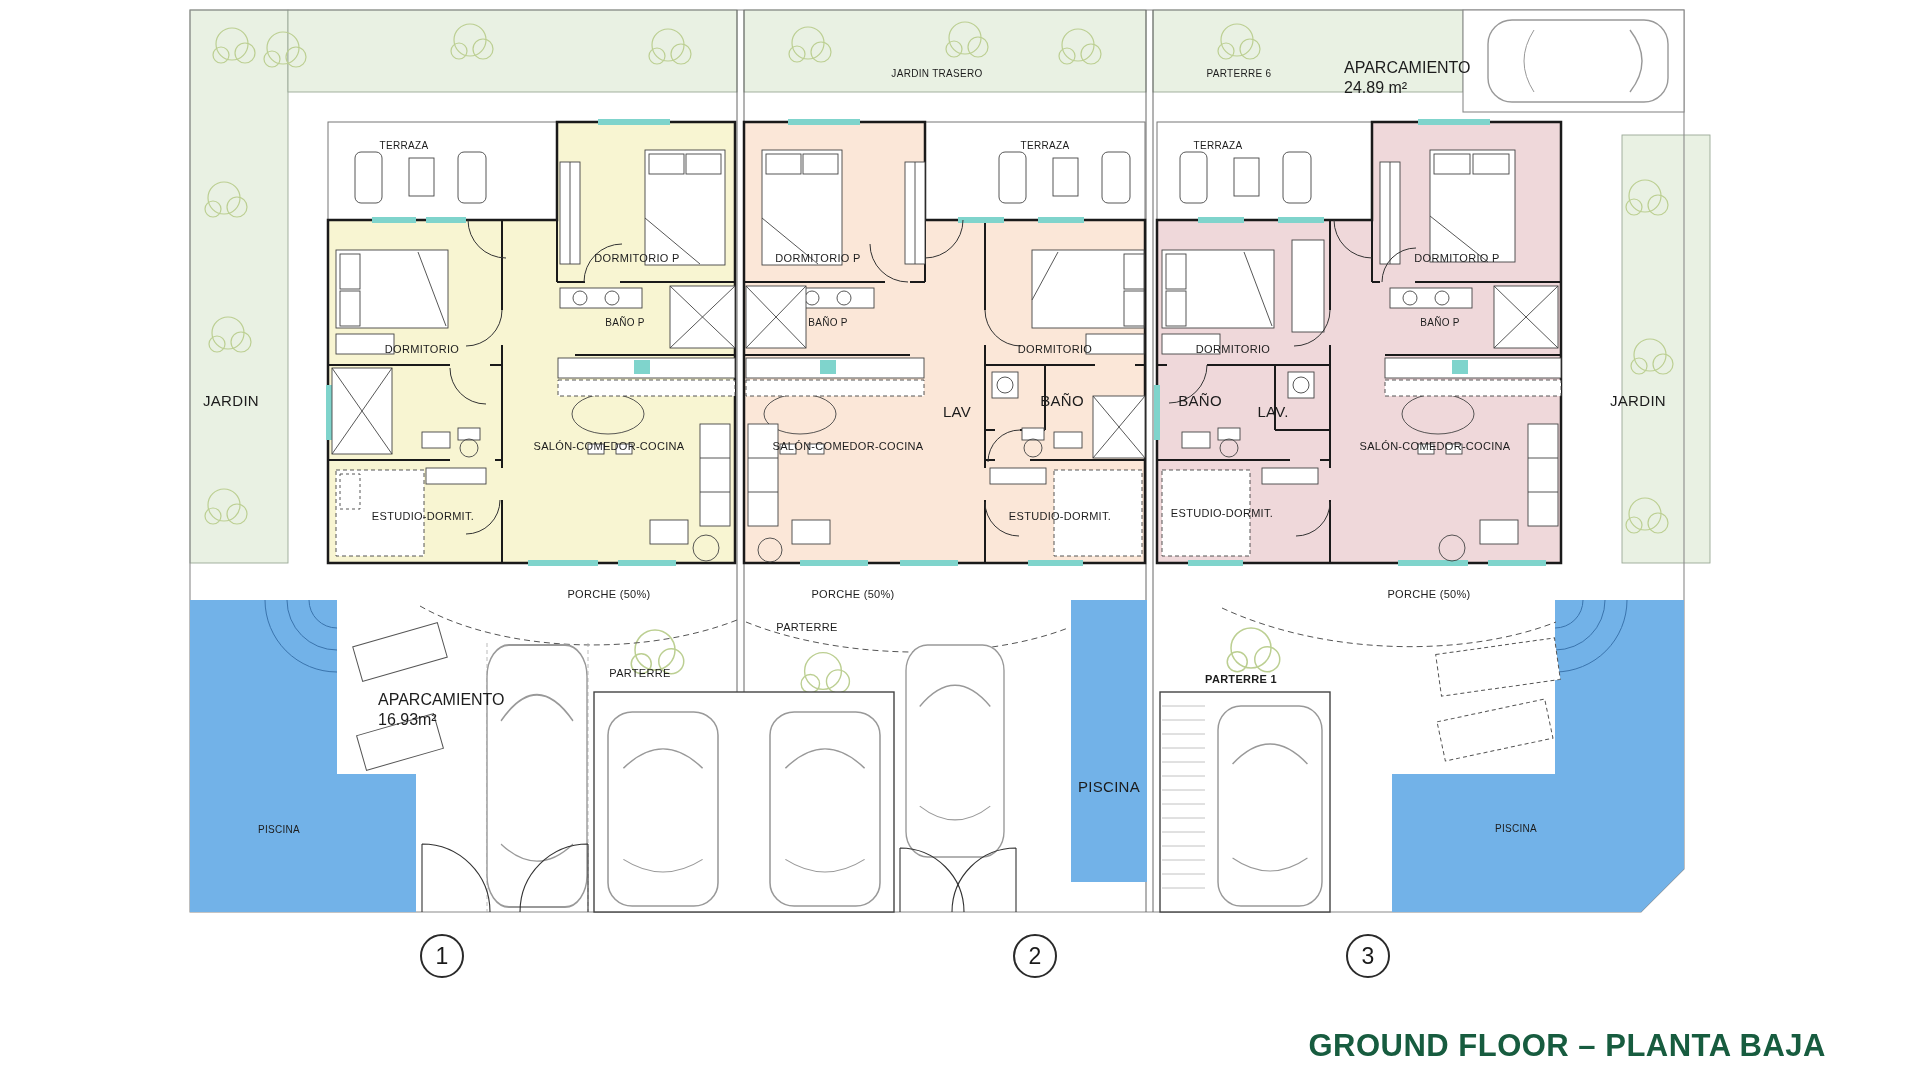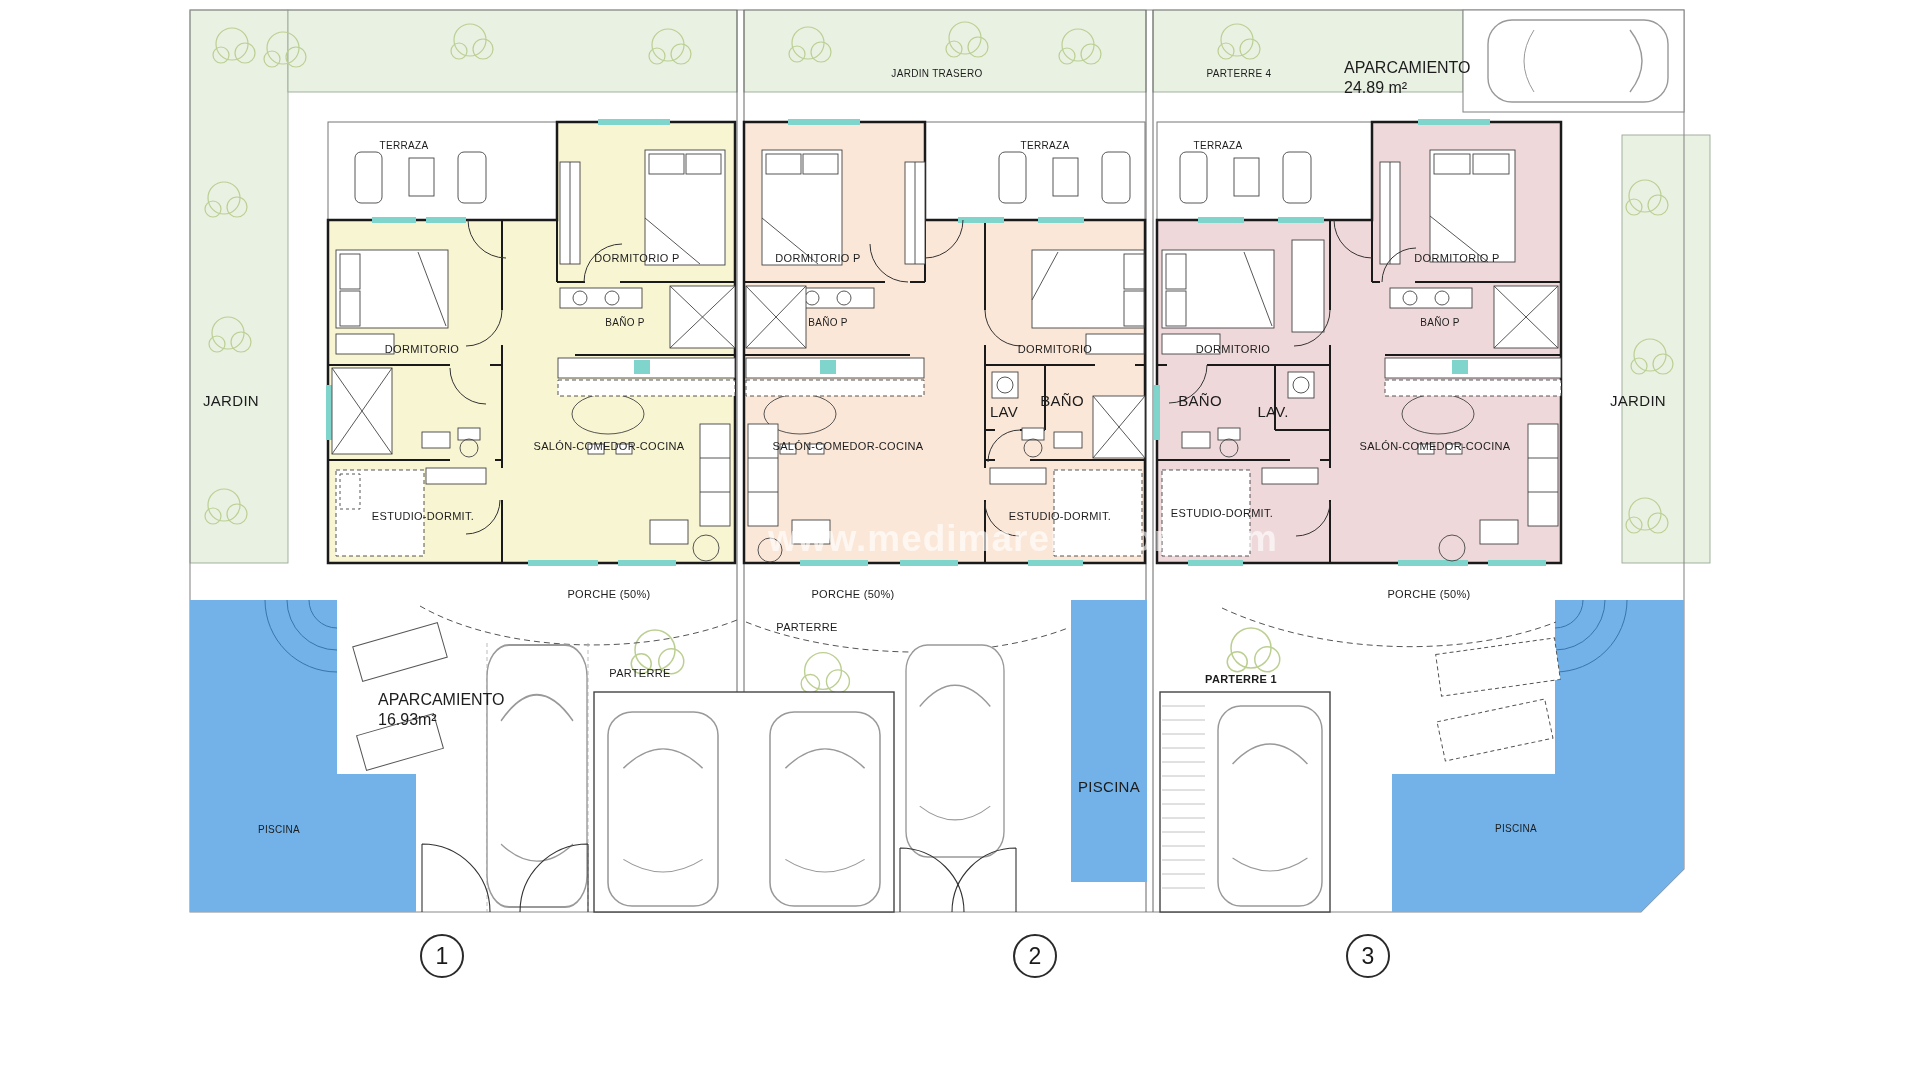--- a/index.html
+++ b/index.html
@@ -322,21 +322,21 @@
       <path d="M1330,310 A36,36 0 0 1 1294,346"></path>
       <path d="M1207,365 A38,38 0 0 1 1169,403"></path>
       <path d="M1330,502 A34,34 0 0 1 1296,536"></path>
       <path d="M1334,220 A38,38 0 0 0 1372,258"></path>
     </g>
   </g>
 </svg>
 
 <div class="lbl s" style="left:231px;top:400px;">JARDIN</div>
 <div class="lbl m" style="left:937px;top:73px;">JARDIN TRASERO</div>
-<div class="lbl m" style="left:1239px;top:73px;">PARTERRE 4</div>
+<div class="lbl m" style="left:1239px;top:73px;">PARTERRE 6</div>
 <div class="lbl2" style="left:1344px;top:58px;">
   <div>APARCAMIENTO</div>
   <div>24.89 m²</div>
 </div>
 <div class="lbl s" style="left:1638px;top:400px;">JARDIN</div>
 
 <div class="lbl m" style="left:404px;top:145px;">TERRAZA</div>
 <div class="lbl" style="left:637px;top:258px;">DORMITORIO P</div>
 <div class="lbl m" style="left:625px;top:322px;">BAÑO P</div>
 <div class="lbl" style="left:422px;top:349px;">DORMITORIO</div>
@@ -347,21 +347,21 @@
 <div class="lbl2" style="left:378px;top:690px;">
   <div>APARCAMIENTO</div>
   <div>16.93m²</div>
 </div>
 <div class="lbl m" style="left:279px;top:829px;">PISCINA</div>
 
 <div class="lbl" style="left:818px;top:258px;">DORMITORIO P</div>
 <div class="lbl m" style="left:1045px;top:145px;">TERRAZA</div>
 <div class="lbl m" style="left:828px;top:322px;">BAÑO P</div>
 <div class="lbl" style="left:1055px;top:349px;">DORMITORIO</div>
-<div class="lbl s" style="left:1004px;top:411px;text-align:right;">LAV</div>
+<div class="lbl s" style="left:957px;top:411px;text-align:right;">LAV</div>
 <div class="lbl s" style="left:1062px;top:400px;">BAÑO</div>
 <div class="lbl" style="left:848px;top:446px;">SALÓN-COMEDOR-COCINA</div>
 <div class="lbl" style="left:1060px;top:516px;">ESTUDIO-DORMIT.</div>
 <div class="lbl" style="left:853px;top:594px;">PORCHE (50%)</div>
 <div class="lbl" style="left:807px;top:627px;">PARTERRE</div>
 <div class="lbl s" style="left:1109px;top:786px;">PISCINA</div>
 
 <div class="lbl m" style="left:1218px;top:145px;">TERRAZA</div>
 <div class="lbl" style="left:1457px;top:258px;">DORMITORIO P</div>
 <div class="lbl m" style="left:1440px;top:322px;">BAÑO P</div>
@@ -377,15 +377,15 @@
 <div class="badge" style="left:420px;top:934px;">
   <span>1</span>
 </div>
 <div class="badge" style="left:1013px;top:934px;">
   <span>2</span>
 </div>
 <div class="badge" style="left:1346px;top:934px;">
   <span>3</span>
 </div>
 
-<div class="watermark">www.medimareiendom.com</div>
+<div class="title">GROUND FLOOR – PLANTA BAJA</div>
 
 </div>
 
 </body></html>

